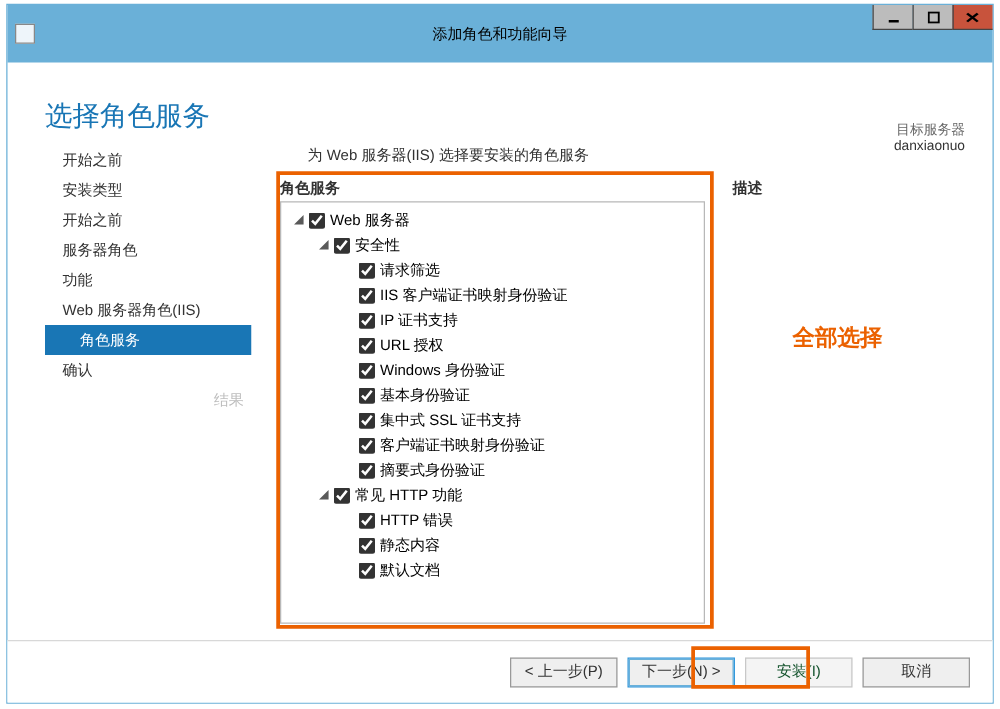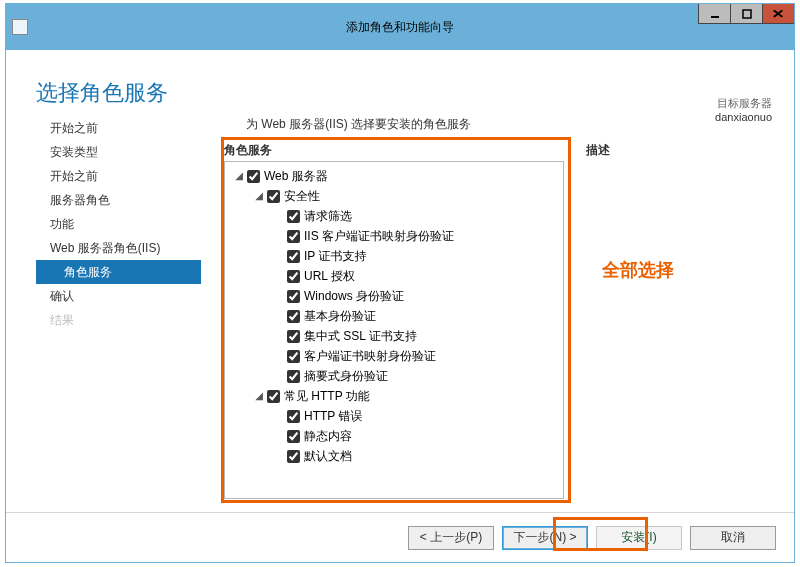--- a/index.html
+++ b/index.html
@@ -105,21 +105,21 @@
     font-size: 12px;
     color: #333;
     cursor: default;
     line-height: 18px;
   }
   .nav-item.sub { padding-left: 28px; }
   .nav-item.selected {
     background: #1976b5;
     color: #fff;
   }
-  .nav-item.disabled { color: #bdbdbd; }
+  .nav-item.disabled { color: #bdbdbd; text-align: right; }
 
   
   .center {
     position: absolute;
     left: 218px;
     top: 138px;
     width: 346px;
     height: 360px;
   }
   .group-label {
@@ -182,21 +182,21 @@
     color: #333;
     margin-bottom: 4px;
   }
   .desc .desc-text {
     font-size: 12px;
     color: #333;
     line-height: 18px;
   }
   .annotation-select-all {
     position:absolute;
-    left: 596px;
+    left: 628px;
     top: 254px;
     font-size: 18px;
     font-weight: bold;
     color: #eb6100;
     text-align: center;
   }
 
   
   .footer {
     position: absolute;

